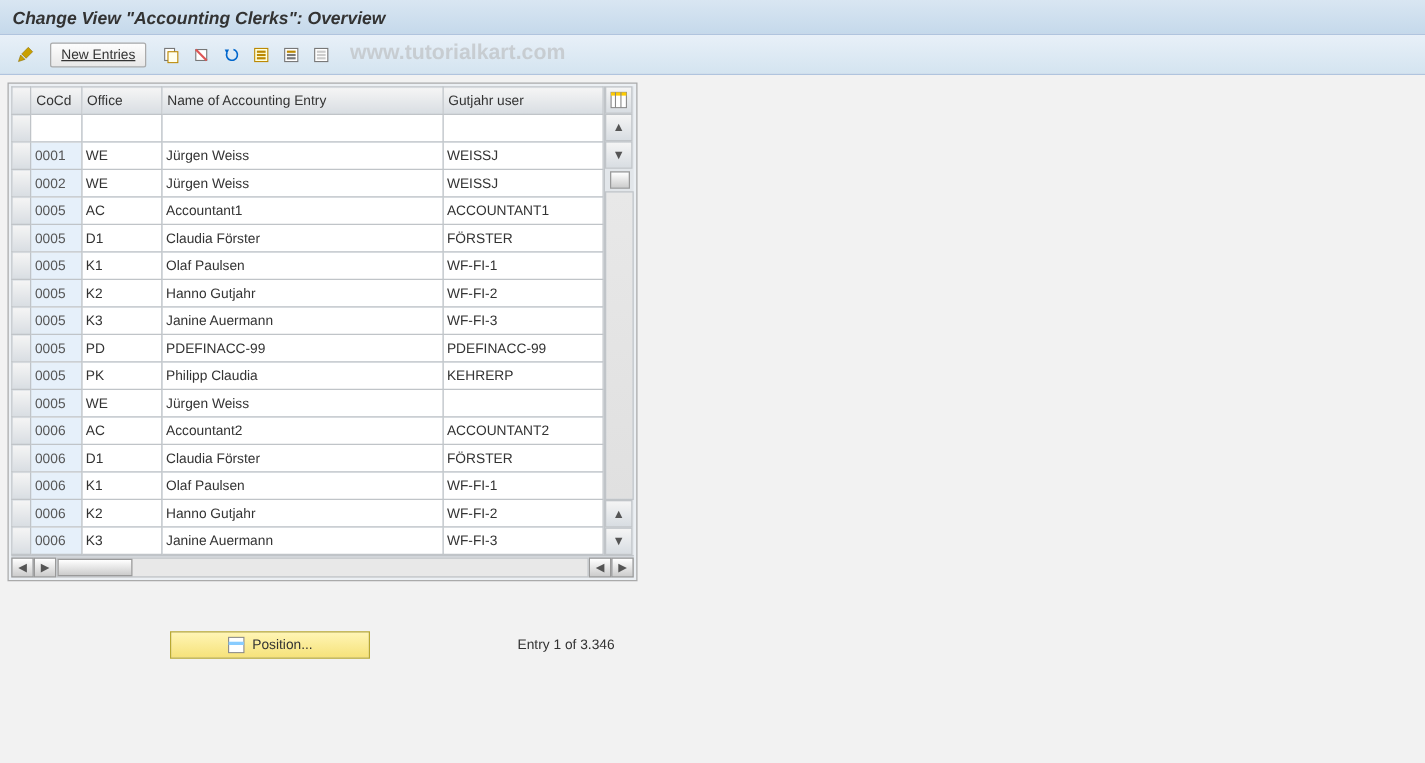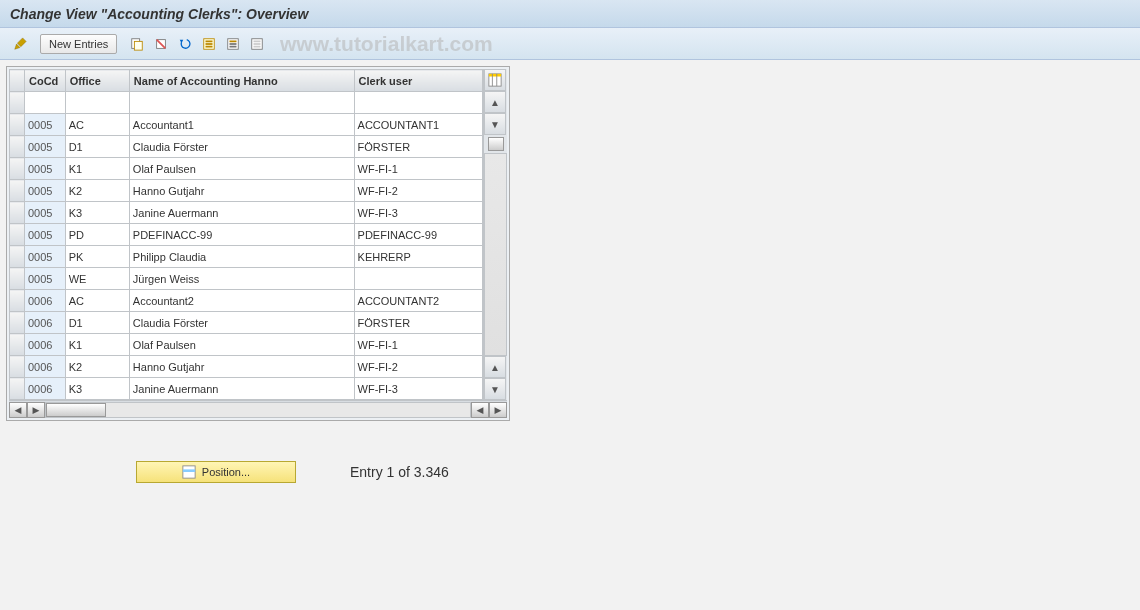--- a/index.html
+++ b/index.html
@@ -50,26 +50,27 @@
     background: linear-gradient(to bottom, #fdfdfd, #e8e8e8);
     border: 1px solid #aaa;
     padding: 2px 8px;
     font-size: 11px;
     cursor: pointer;
     border-radius: 2px;
     margin: 0 6px;
     height: 20px;
     display: inline-flex;
     align-items: center;
+    text-decoration: underline;
   }
   .watermark {
     position: absolute;
     left: 280px;
     top: 4px;
-    font-size: 21px;
+    font-size: 17px;
     font-weight: bold;
     color: rgba(180,180,180,0.55);
     pointer-events: none;
     font-family: Arial, sans-serif;
   }
   .content-area {
     padding: 6px;
   }
   .table-wrapper {
     display: inline-block;
@@ -92,21 +93,21 @@
     height: 22px;
     padding: 0 3px;
     text-align: left;
     font-size: 11px;
     background: #fff;
     overflow: hidden;
     white-space: nowrap;
   }
   table.grid th {
     background: linear-gradient(to bottom, #f5f5f5, #d8dde2);
-    font-weight: bold;
+    font-weight: normal;
     color: #333;
     padding-left: 4px;
   }
   .col-sel   { width: 14px; background: linear-gradient(to bottom,#f5f5f5,#d8dde2)!important; }
   .col-cocd  { width: 38px; }
   .col-clerk { width: 60px; }
   .col-name  { width: 210px; }
   .col-user  { width: 120px; }
   td.cell-cocd { background: #e6f0fa !important; color:#555; }
   td.cell-clerk{ background: #fff; }
@@ -141,35 +142,35 @@
   }
   .hscroll-btn {
     width:18px;height:16px;border:1px solid #999;
     background:linear-gradient(to bottom,#fff,#ccc);
     display:flex;align-items:center;justify-content:center;
     font-size:9px;cursor:pointer;color:#555;
   }
   .hscroll-track { flex:1;height:16px;background:#e8e8e8;border:1px solid #c0c4c8;position:relative; }
   .hscroll-thumb { position:absolute;left:0;top:0;height:14px;width:60px;background:linear-gradient(to bottom,#fff,#ccc);border:1px solid #999; }
   .bottom-bar {
-    display:flex;align-items:center;gap:54px;
+    display:flex;align-items:center;gap:102px;
     margin-top: 40px;
     margin-left: 130px;
   }
   .position-btn {
     background: linear-gradient(to bottom,#fff5b5,#f6e27a);
     border:1px solid #b8a832;
     padding:3px 30px;
     font-size:11px;
     cursor:pointer;
     display:flex;align-items:center;gap:6px;
     min-width: 160px;
     justify-content:center;
   }
-  .entry-label { font-size:14px; color:#333; }
+  .entry-label { font-size:11px; color:#333;margin-left:16px; }
   svg { display:block; }
 </style>
 </head>
 <body>
 
 <div class="title-bar">
   <span class="title-text">Change View "Accounting Clerks": Overview</span>
 </div>
 
 <div class="toolbar">
@@ -234,32 +235,46 @@
               <col class="col-cocd">
               <col class="col-clerk">
               <col class="col-name">
               <col class="col-user">
           </colgroup>
           <thead>
             <tr>
               <th></th>
               <th>CoCd</th>
               <th>Office</th>
-              <th>Name of Accounting Hanno</th>
-              <th>Clerk user</th>
+              <th>Name of Accounting Entry</th>
+              <th>Gutjahr user</th>
             </tr>
           </thead>
           <tbody id="table-body">
             <tr>
               <td class="col-sel"></td>
               <td class="input-row"></td>
               <td class="input-row"></td>
               <td class="input-row"></td>
               <td class="input-row"></td>
             </tr>
+          <tr>
+                <td class="col-sel"></td>
+                <td class="cell-cocd">0001</td>
+                <td class="cell-clerk">WE</td>
+                <td>Jürgen Weiss</td>
+                <td>WEISSJ</td>
+              </tr>
+              <tr>
+                <td class="col-sel"></td>
+                <td class="cell-cocd">0002</td>
+                <td class="cell-clerk">WE</td>
+                <td>Jürgen Weiss</td>
+                <td>WEISSJ</td>
+              </tr>
               <tr>
                 <td class="col-sel"></td>
                 <td class="cell-cocd">0005</td>
                 <td class="cell-clerk">AC</td>
                 <td>Accountant1</td>
                 <td>ACCOUNTANT1</td>
               </tr>
               <tr>
                 <td class="col-sel"></td>
                 <td class="cell-cocd">0005</td>

